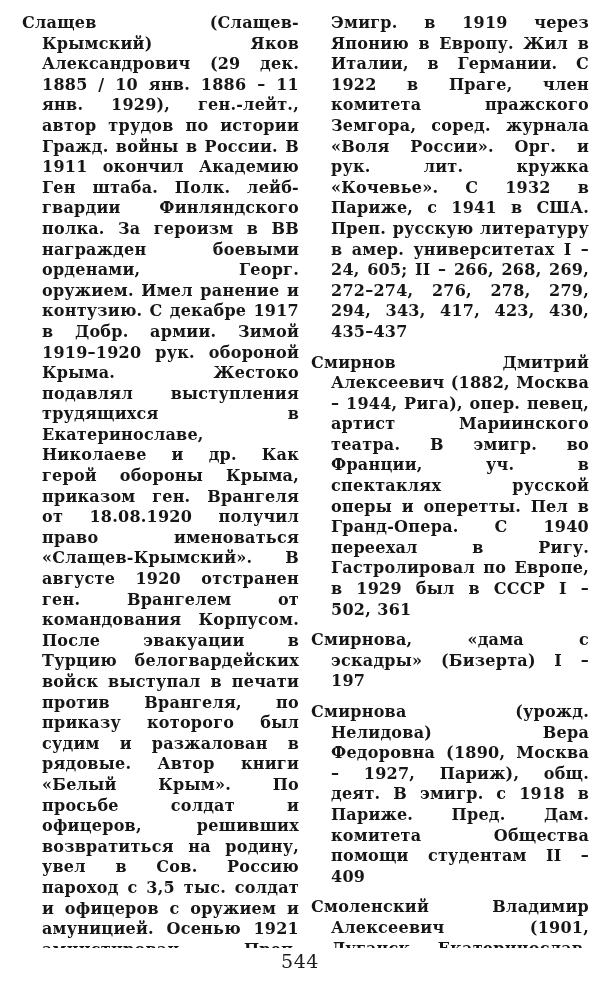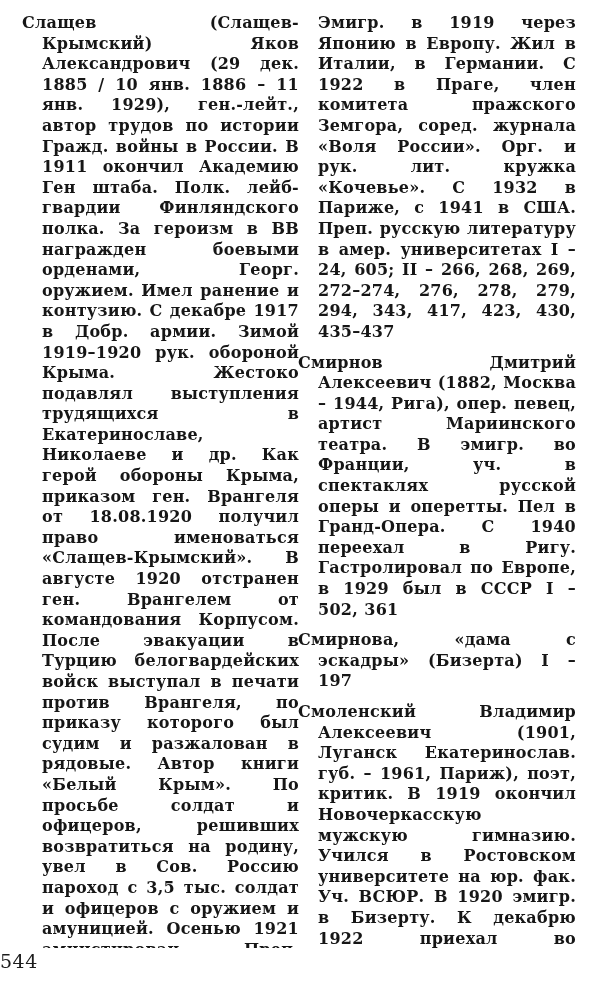--- a/index.html
+++ b/index.html
@@ -20,21 +20,21 @@
     position: absolute;
     top: 13px;
     height: 935px;
     overflow: hidden;
   }
   .col-left {
     left: 22px;
     width: 277px;
   }
   .col-right {
-    left: 298px;
+    left: 311px;
     width: 278px;
   }
   .entry {
     margin: 0 0 10px 0;
     font-weight: 700;
     font-size: 16px;
     line-height: 20.6px;
     text-align: justify;
     letter-spacing: 0.25px;
     padding-left: 20px;
@@ -42,38 +42,40 @@
     word-spacing: 0.5px;
   }
   .entry.continuation {
     text-indent: 0;
   }
   .page-number {
     position: absolute;
     left: 0;
     right: 0;
     top: 950px;
+    text-align: center;
     font-size: 19px;
     font-weight: 500;
     color: #1c1c1c;
     letter-spacing: 0.5px;
   }
 </style>
 </head>
 <body>
 
 <div class="page">
 
   <div class="column col-left">
     <p class="entry">Слащев (Слащев-Крымский) Яков Александрович (29 дек. 1885 / 10 янв. 1886 – 11 янв. 1929), ген.-лейт., автор трудов по истории Гражд. войны в России. В 1911 окончил Академию Ген штаба. Полк. лейб-гвардии Финляндского полка. За героизм в ВВ награжден боевыми орденами, Георг. оружием. Имел ранение и контузию. С декабре 1917 в Добр. армии. Зимой 1919–1920 рук. обороной Крыма. Жестоко подавлял выступления трудящихся в Екатеринославе, Николаеве и др. Как герой обороны Крыма, приказом ген. Врангеля от 18.08.1920 получил право именоваться «Слащев-Крымский». В августе 1920 отстранен ген. Врангелем от командования Корпусом. После эвакуации в Турцию белогвардейских войск выступал в печати против Врангеля, по приказу которого был судим и разжалован в рядовые. Автор книги «Белый Крым». По просьбе солдат и офицеров, решивших возвратиться на родину, увел в Сов. Россию пароход с 3,5 тыс. солдат и офицеров с оружием и амуницией. Осенью 1921 амнистирован. Преп. тактику на курсах комсостава «Выстрел» в Москве. В 1924 опубл. книгу «Крым в 1920 г.». Был убит в помещении школы. Послужил прообразом ген. Хлудова в пьесе М.Булгакова «Бег» I – 187, 188, 235, 263, 567, 575</p>
 
   </div>
 
   <div class="column col-right">
     <p class="entry continuation">Эмигр. в 1919 через Японию в Европу. Жил в Италии, в Германии. С 1922 в Праге, член комитета пражского Земгора, соред. журнала «Воля России». Орг. и рук. лит. кружка «Кочевье». С 1932 в Париже, с 1941 в США. Преп. русскую литературу в амер. университетах I – 24, 605; II – 266, 268, 269, 272–274, 276, 278, 279, 294, 343, 417, 423, 430, 435–437</p>
     <p class="entry">Смирнов Дмитрий Алексеевич (1882, Москва – 1944, Рига), опер. певец, артист Мариинского театра. В эмигр. во Франции, уч. в спектаклях русской оперы и оперетты. Пел в Гранд-Опера. С 1940 переехал в Ригу. Гастролировал по Европе, в 1929 был в СССР I – 502, 361</p>
     <p class="entry">Смирнова, «дама с эскадры» (Бизерта) I – 197</p>
+    <p class="entry">Смирнова (урожд. Нелидова) Вера Федоровна (1890, Москва – 1927, Париж), общ. деят. В эмигр. с 1918 в Париже. Пред. Дам. комитета Общества помощи студентам II – 409</p>
     <p class="entry">Смоленский Владимир Алексеевич (1901, Луганск Екатеринослав. губ. – 1961, Париж), поэт, критик. В 1919 окончил Новочеркасскую мужскую гимназию. Учился в Ростовском университете на юр. фак. Уч. ВСЮР. В 1920 эмигр. в Бизерту. К декабрю 1922 приехал во Францию, жил в Кане (деп. Кальвадос), раб. на металлург. заводе. К 1927 переехал в Париж. Член Союза молодых</p>
   </div>
 
   <div class="page-number">544</div>
 
 </div>
 
 </body></html>

